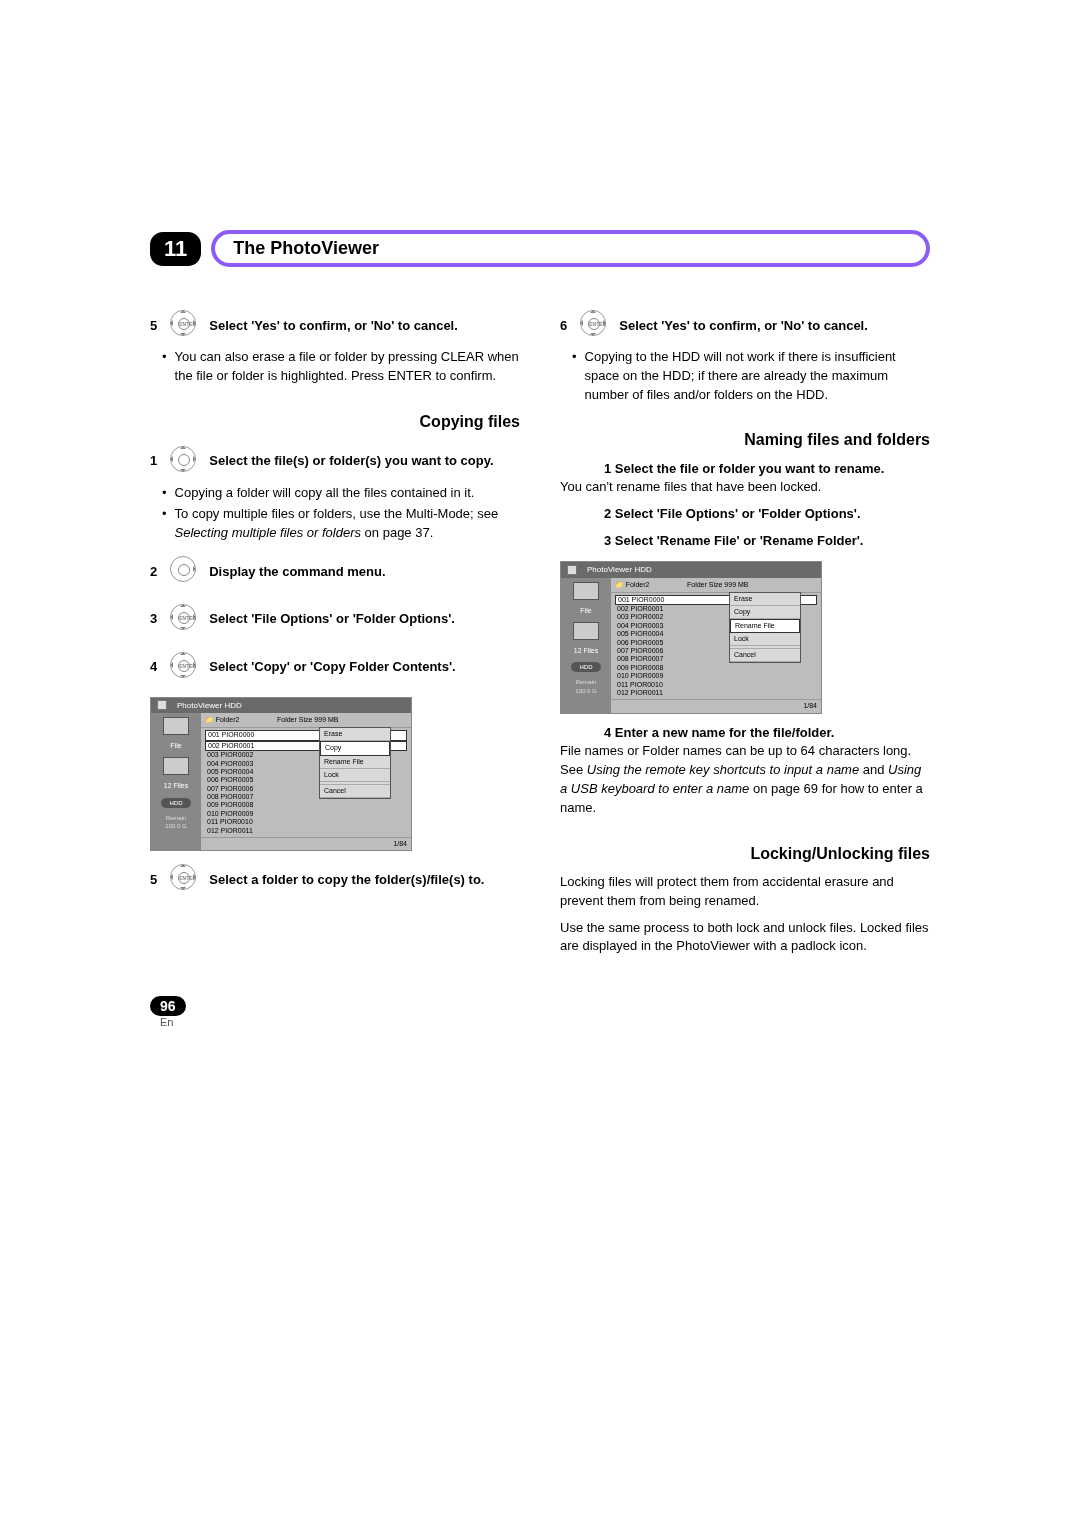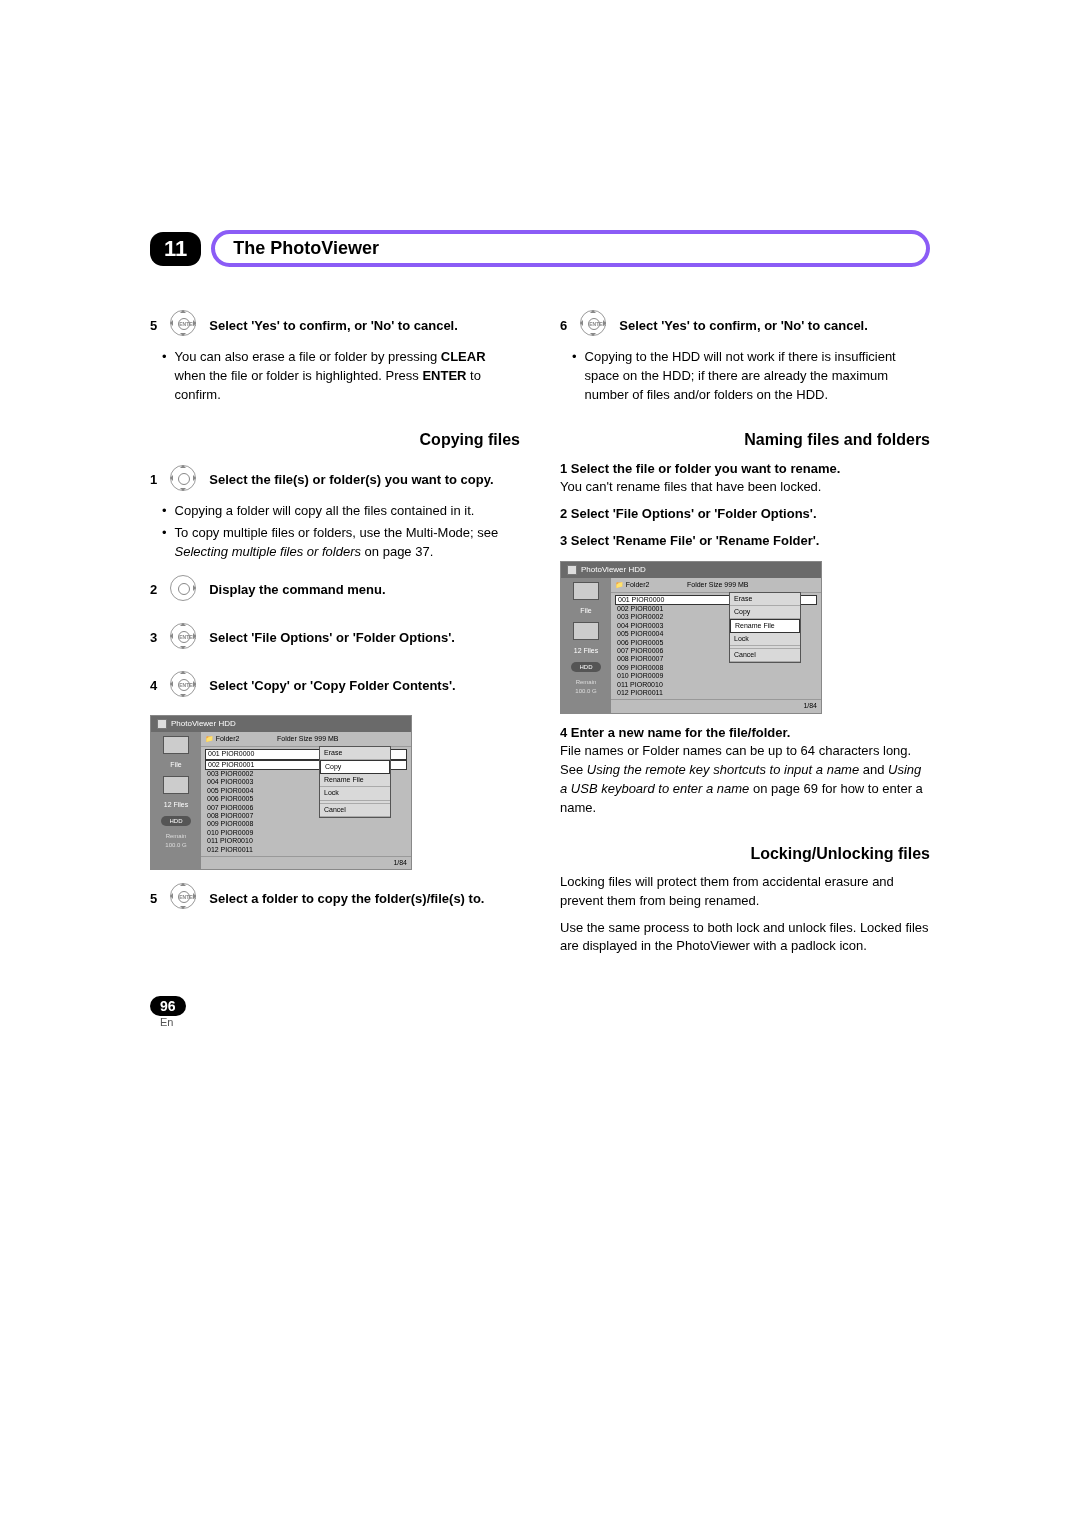--- a/index.html
+++ b/index.html
@@ -52,55 +52,56 @@
     margin-bottom: 2px;
     font-weight: bold;
   }
   .step-num {
     margin-right: 10px;
     font-weight: bold;
   }
   .step-icon {
     margin-right: 10px;
   }
-  .bold { font-weight: bold; margin-top: 32px; }
+  .bold { font-weight: normal; margin-top: 32px; }
   .italic { font-style: italic; }
   .bullet {
     display: flex;
     margin: 3px 0 3px 12px;
   }
   .bullet::before {
     content: "•";
     margin-right: 8px;
   }
   h3.section {
     font-size: 16px;
     font-weight: bold;
     margin: 24px 0 8px 0;
     text-align: right;
   }
   .subbold {
     font-weight: bold;
     margin-top: 8px;
+    margin-left: 44px;
   }
   .screenshot {
     margin: 10px 0;
     border: 1px solid #888;
     background: #a8a8a8;
     font-size: 8px;
     color: #000;
     width: 260px;
   }
   .ss-title {
     background: #6a6a6a;
     color: #fff;
     padding: 2px 6px;
     font-size: 8px;
     display:flex;
-    gap:4px;
+    gap:10px;
     align-items:center;
   }
   .ss-body {
     display: flex;
   }
   .ss-side {
     background: #888;
     width: 46px;
     color: #fff;
     font-size: 7px;

